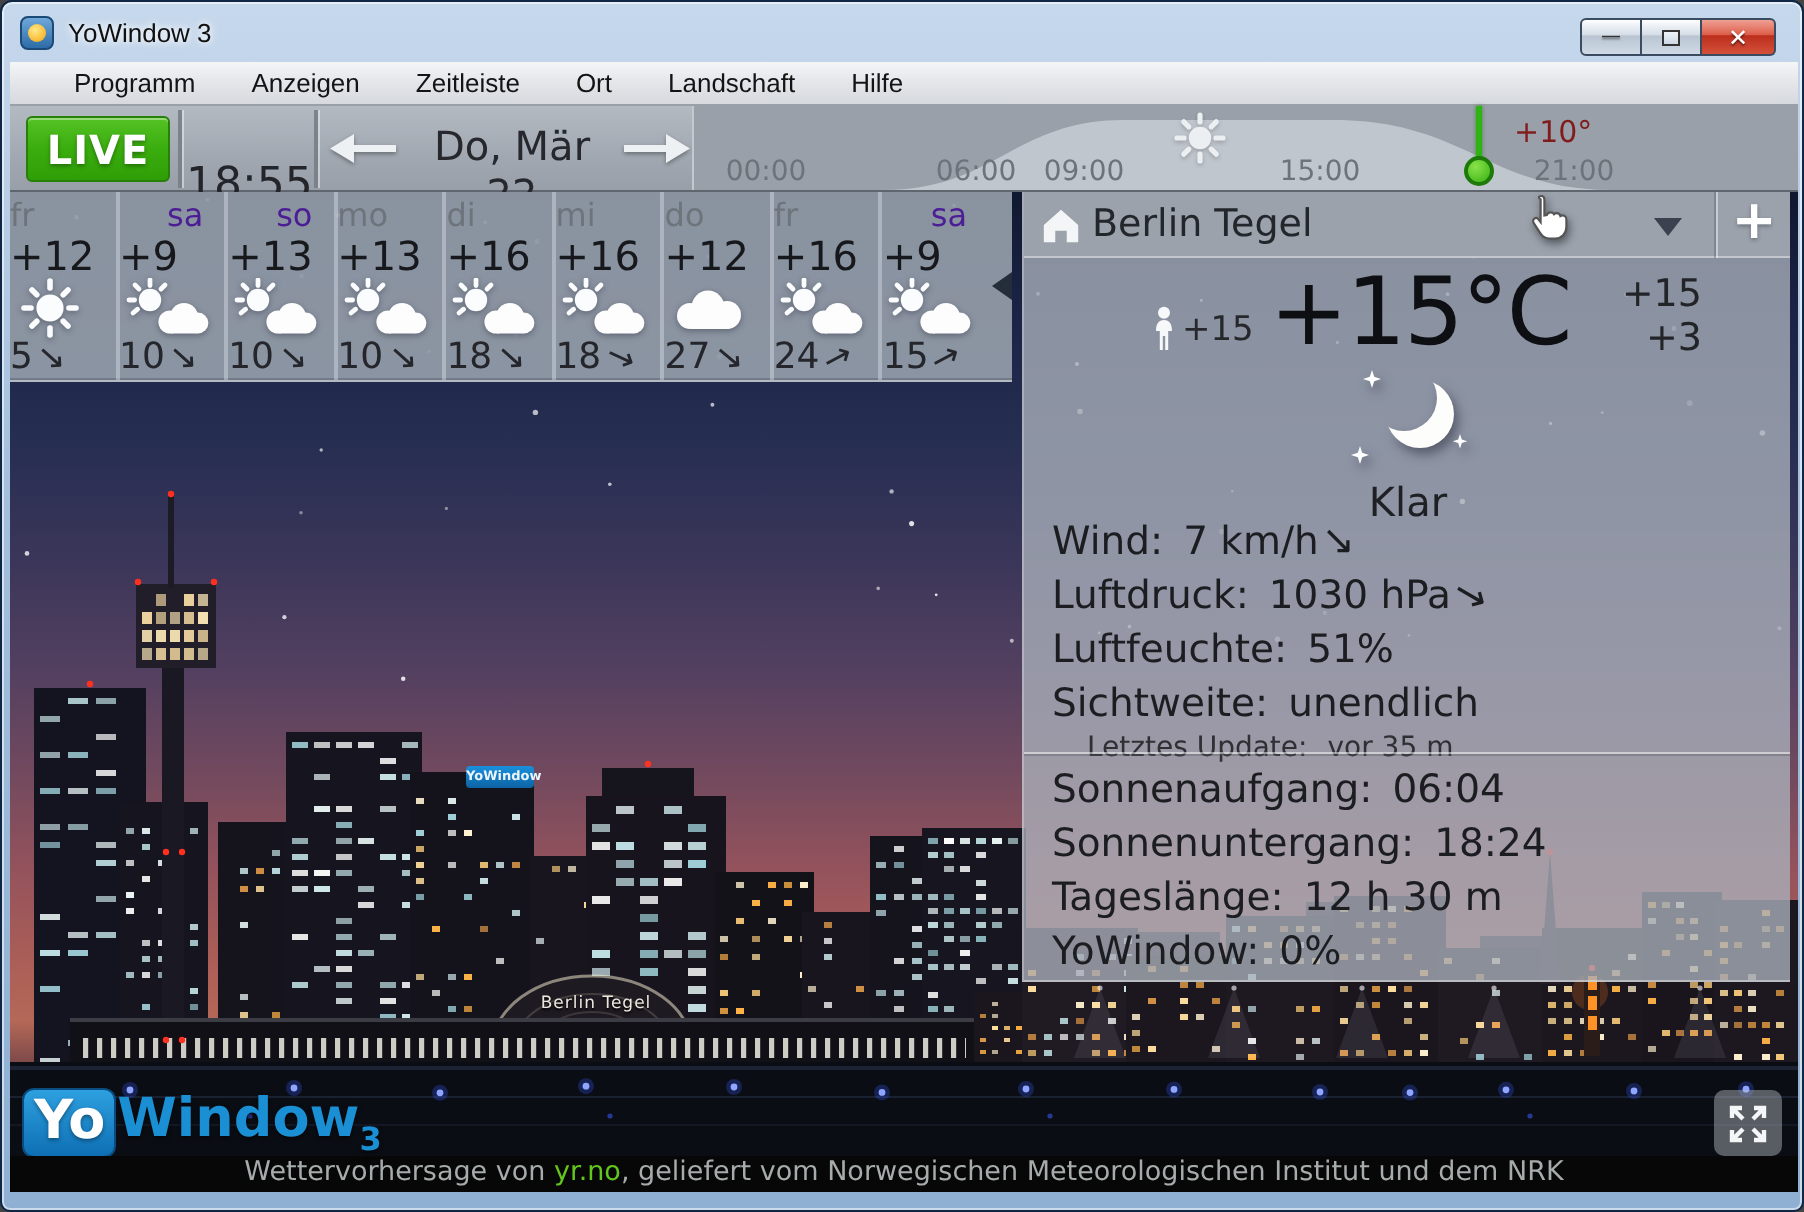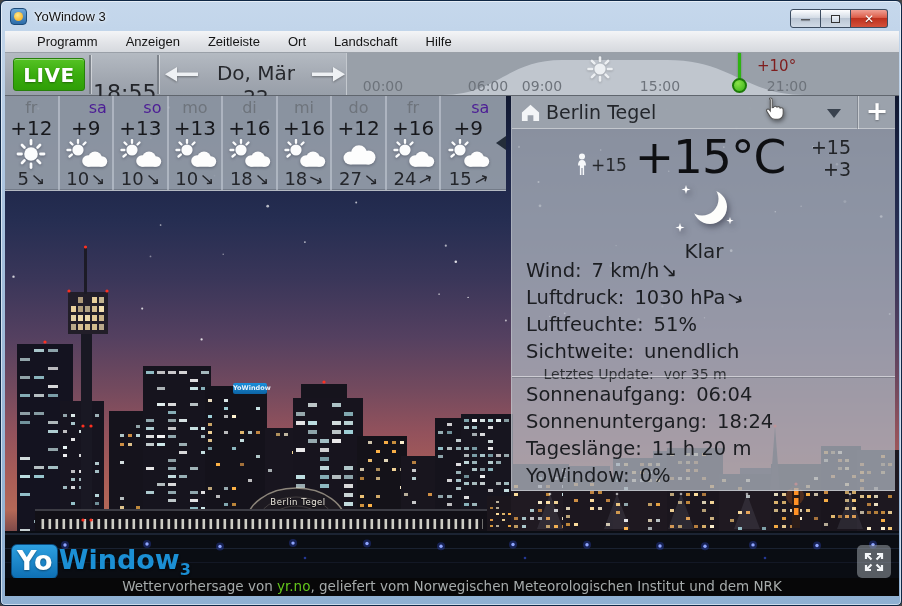--- a/index.html
+++ b/index.html
@@ -46,21 +46,21 @@
   .tl-temp{position:absolute;left:410px;top:4px;font-size:15px;color:#7f1d1d;}
   
   .scene{position:absolute;left:4px;top:95px;width:894px;height:482px;overflow:hidden;
     background:linear-gradient(#101830 0%,#1b2446 13%,#262e52 26%,#3a3659 38%,#544060 50%,#744a5e 61%,#93525c 70%,#a95d57 79%,#b46857 86%,#5c3640 93%,#31222e 100%);}
   #scene-art{position:absolute;left:0;top:0;}
   .billboard{position:absolute;left:228px;top:287px;width:34px;height:11px;background:linear-gradient(#1a90dc,#0c63a4);border-radius:2px;
     color:#eaf4fc;font-size:6.5px;line-height:11px;text-align:center;font-weight:bold;}
   .terminal-label{position:absolute;left:254px;top:401px;width:78px;text-align:center;font-size:8.5px;letter-spacing:.5px;color:#ece8de;text-shadow:0 1px 1px rgba(0,0,0,.8);}
   
   .forecast{position:absolute;left:0;top:0;width:501px;height:95px;background:rgba(149,157,169,.92);display:flex;border-bottom:1px solid rgba(255,255,255,.35);box-shadow:inset 0 -1px 0 rgba(60,65,75,.3);}
-  .fc-col{width:76px;height:100%;border-right:2px solid rgba(208,214,223,.5);text-align:center;position:relative;cursor:pointer;padding-top:2px;}
+  .fc-col{width:76px;height:100%;border-right:2px solid rgba(208,214,223,.5);text-align:left;position:relative;cursor:pointer;padding-top:2px;}
   .fc-day{font-size:16px;color:#6e747c;line-height:19px;}
   .fc-col[data-variant="red"] .fc-day{color:#4c1d95;margin-left:24px;}
   .fc-temp{font-size:20px;color:#17181c;line-height:22px;}
   .fc-icon{height:30px;margin-top:0px;}
   .fc-icon svg{filter:drop-shadow(0 1.5px 1.5px rgba(40,45,60,.45));}
   .fc-wind{font-size:18px;color:#24262b;line-height:20px;}
   .windarrow{display:inline-block;font-size:17px;line-height:17px;margin-left:2px;}
   .fc-collapse{width:15px;display:flex;align-items:center;justify-content:center;cursor:pointer;}
   .tri-left{width:0;height:0;border-top:7px solid transparent;border-bottom:7px solid transparent;border-right:10px solid #242d3a;}
   
@@ -1429,21 +1429,21 @@
           <div><span>Luftdruck:</span><span class="val">1030 hPa</span><span class="windarrow" style="font-size: 20px; transform: rotate(30deg);">→</span></div>
           <div><span>Luftfeuchte:</span><span class="val">51%</span></div>
           <div><span>Sichtweite:</span><span class="val">unendlich</span></div>
           <div class="last-update"><span>Letztes Update:</span><span class="val">vor 35 m</span></div>
         </div>
       </div>
 
       <div class="astro">
         <div><span>Sonnenaufgang:</span><span class="val">06:04</span></div>
         <div><span>Sonnenuntergang:</span><span class="val">18:24</span></div>
-        <div><span>Tageslänge:</span><span class="val">11 h 20 m</span></div>
+        <div><span>Tageslänge:</span><span class="val">12 h 30 m</span></div>
         <div><span>YoWindow:</span><span class="val">0%</span></div>
       </div>
     </div>
 
     <div class="logo">
       <span class="logo-yo">Yo</span>
       <span class="logo-window">Window</span>
       <span class="logo-ver">3</span>
     </div>
     <div class="fullscreen-btn">

